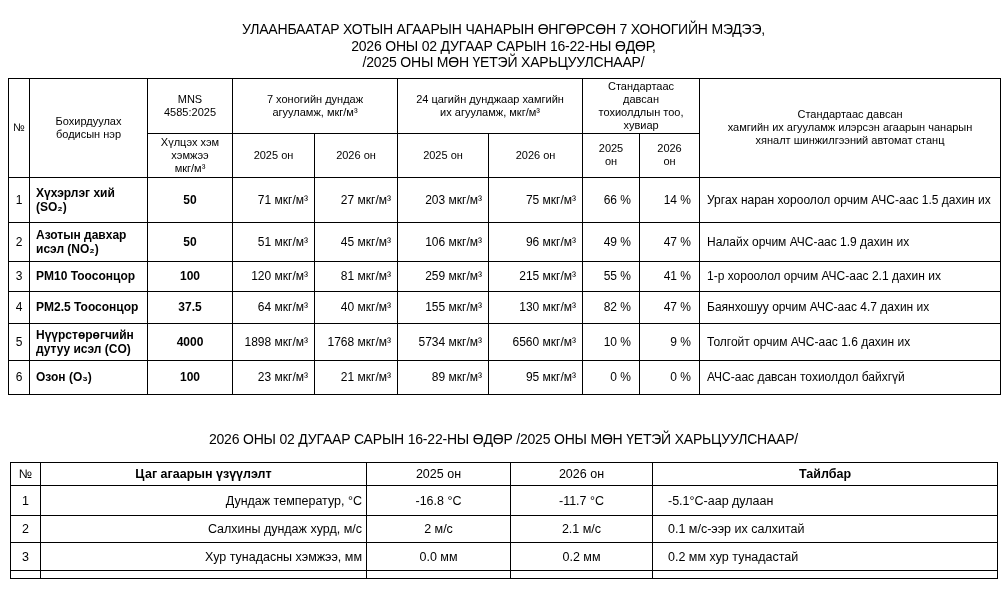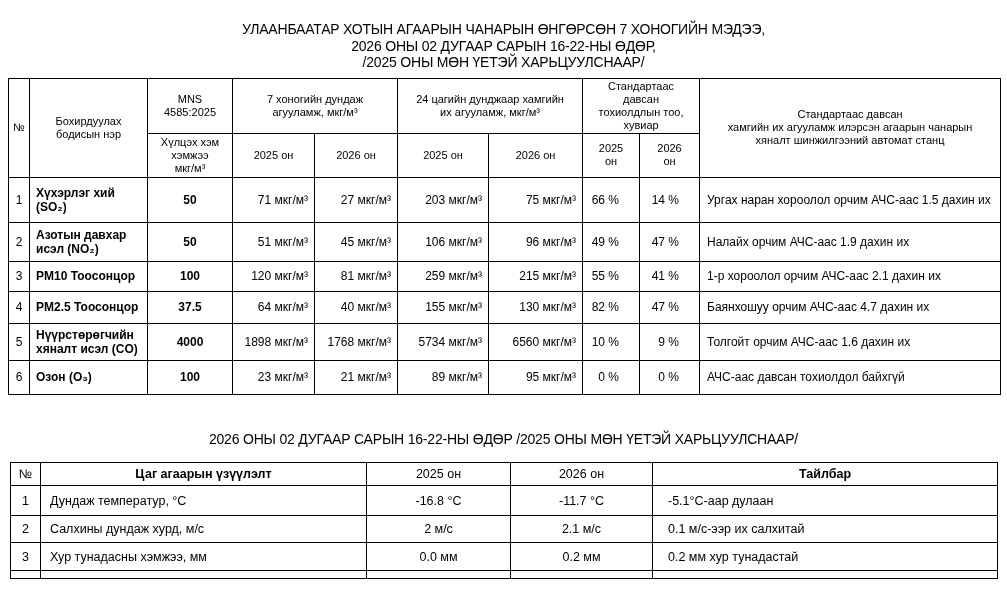--- a/index.html
+++ b/index.html
@@ -43,36 +43,36 @@
     font-size: 11px;
     line-height: 13px;
     text-align: center;
     padding: 1px 2px;
   }
   .t1 td { font-size: 12px; line-height: 14px; padding: 2px 3px; }
   .t1 td.c-no   { text-align: center; }
   .t1 td.c-name { font-weight: bold; padding-left: 6px; }
   .t1 td.c-mns  { text-align: center; font-weight: bold; }
   .t1 td.c-val  { text-align: right; padding-right: 6px; }
-  .t1 td.c-pct  { text-align: right; padding-right: 20px; }
+  .t1 td.c-pct  { text-align: right; padding-right: 8px; }
   .t1 td.c-station { padding-left: 7px; padding-right: 6px; }
 
   
   .t2 { margin: 15px 0 0 10px; width: 987px; }
   .t2 th, .t2 td { border: 2px solid #000; }
   .t2 th {
     font-weight: normal;
     font-size: 12.5px;
     text-align: center;
     padding: 2px;
   }
   .t2 th.bold { font-weight: bold; }
   .t2 td { font-size: 12.5px; padding: 2px 4px; }
   .t2 td.c-no   { text-align: center; }
-  .t2 td.c-ind  { text-align: left; padding-left: 9px; }
+  .t2 td.c-ind  { text-align: right; padding-left: 9px; }
   .t2 td.c-val2 { text-align: center; }
   .t2 td.c-note { text-align: left; padding-left: 15px; }
 </style>
 </head>
 <body>
 
 <div class="page">
 
   <div class="doc-title doc-title-1">
     <div>УЛААНБААТАР ХОТЫН АГААРЫН ЧАНАРЫН ӨНГӨРСӨН 7 ХОНОГИЙН МЭДЭЭ,</div>
@@ -170,21 +170,21 @@
         <td class="c-val">64 мкг/м³</td>
         <td class="c-val">40 мкг/м³</td>
         <td class="c-val">155 мкг/м³</td>
         <td class="c-val">130 мкг/м³</td>
         <td class="c-pct">82 %</td>
         <td class="c-pct">47 %</td>
         <td class="c-station">Баянхошуу орчим АЧС-аас 4.7 дахин их</td>
       </tr>
       <tr style="height:37px">
         <td class="c-no">5</td>
-        <td class="c-name">Нүүрстөрөгчийн хяналт исэл  (CO)</td>
+        <td class="c-name">Нүүрстөрөгчийн дутуу исэл  (CO)</td>
         <td class="c-mns">4000</td>
         <td class="c-val">1898 мкг/м³</td>
         <td class="c-val">1768 мкг/м³</td>
         <td class="c-val">5734 мкг/м³</td>
         <td class="c-val">6560 мкг/м³</td>
         <td class="c-pct">10 %</td>
         <td class="c-pct">9 %</td>
         <td class="c-station">Толгойт орчим АЧС-аас 1.6 дахин их</td>
       </tr>
       <tr style="height:34px">

